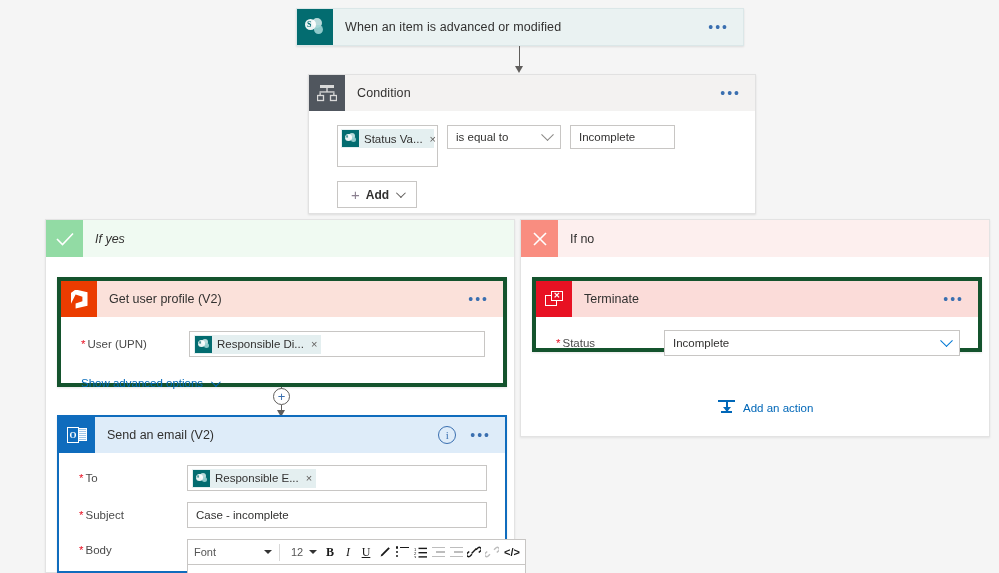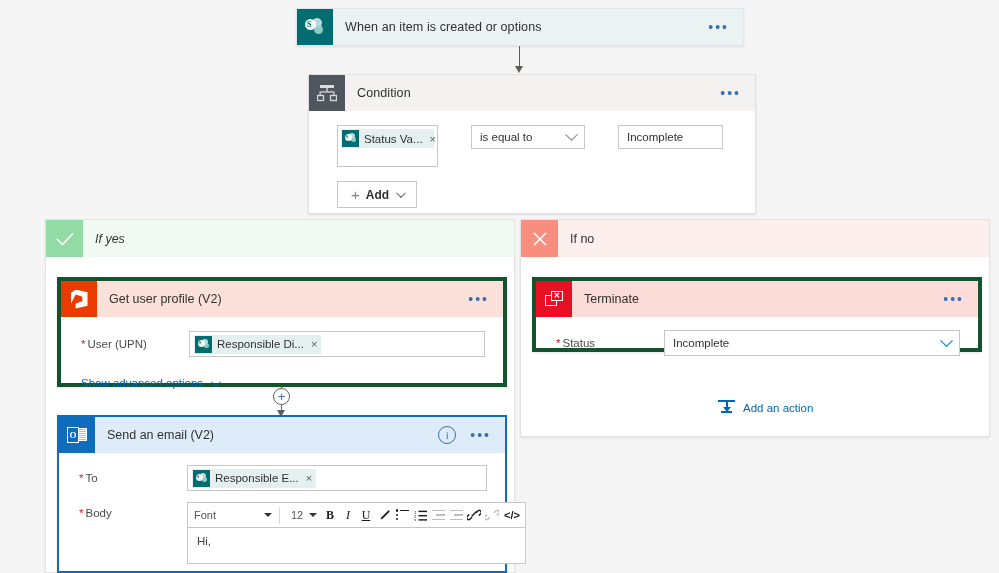--- a/index.html
+++ b/index.html
@@ -76,21 +76,21 @@
     border-left: 4.5px solid transparent;
     border-right: 4.5px solid transparent;
     border-top: 7px solid #605e5c;
   }
 
   
   #condition { left: 308px; top: 74px; width: 448px; height: 140px; }
   #condition .card-head { background: #f3f2f1; }
   .cond-icon-tile { background: #50565e; }
   .cond-body { padding: 14px 0 0 28px; }
-  .cond-row { display: flex; align-items: flex-start; gap: 24px; }
+  .cond-row { display: flex; align-items: flex-start; }
   .token-box {
     width: 101px; height: 42px;
     border: 1px solid #c8c6c4; background: #fff;
     padding: 3px 3px; display: flex; align-items: flex-start;
   }
   .token {
     display: inline-flex; align-items: center;
     background: #e4eff0; height: 19px;
     padding-right: 4px; max-width: 100%;
   }
@@ -310,21 +310,21 @@
   <div class="card" id="trigger">
     <div class="card-head">
       <div class="node-icon sp-tile">
         <div class="sp-glyph">
             <i class="b"></i>
             <i class="c"></i>
             <i class="a"></i>
             <span>S</span>
           </div>
       </div>
-      <div class="node-title">When an item is created or options</div>
+      <div class="node-title">When an item is advanced or modified</div>
       <div class="ellipsis">•••</div>
     </div>
   </div>
 
   <div class="conn" style="left:519px; top:46px; height:22px;"></div>
   <div class="arrow-head" style="left:515px; top:66px;"></div>
 
   <div class="card" id="condition">
     <div class="card-head">
       <div class="node-icon cond-icon-tile">
@@ -458,20 +458,30 @@
                   <span>S</span>
                 </span>
             </span>
             <span class="token-text">Responsible E...</span>
             <span class="token-x">×</span>
           </span>
         </div>
       </div>
     </div>
 
+    <div class="field-row" style="margin-top:11px;">
+      <div class="field-label">
+        <span class="req">*</span><span>Subject</span>
+      </div>
+      <div class="field-ctl">
+        <div class="input-box">
+          <span>Case - incomplete</span>
+        </div>
+      </div>
+    </div>
 
     <div class="field-row" style="margin-top:11px; align-items:flex-start;">
       <div class="field-label" style="padding-top:5px;">
         <span class="req">*</span><span>Body</span>
       </div>
       <div class="field-ctl">
         <div class="rt-toolbar">
           <div class="rt-sel" id="rt-font">
             <span>Font</span>
             <span class="cv"></span>

